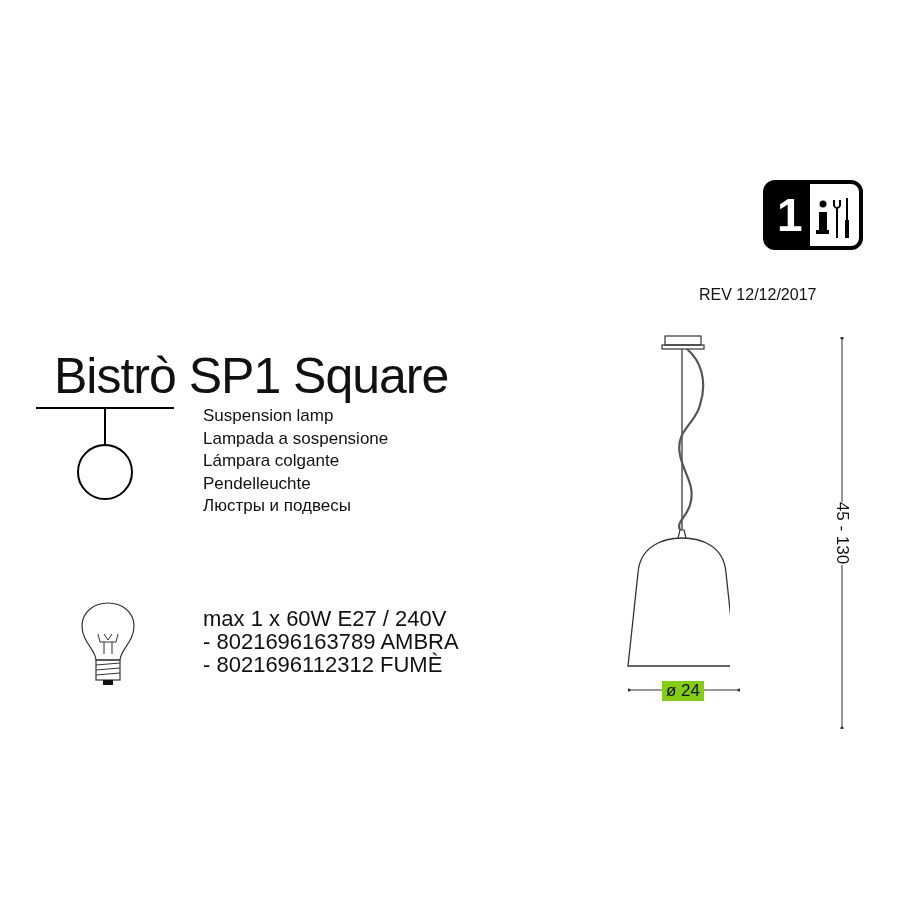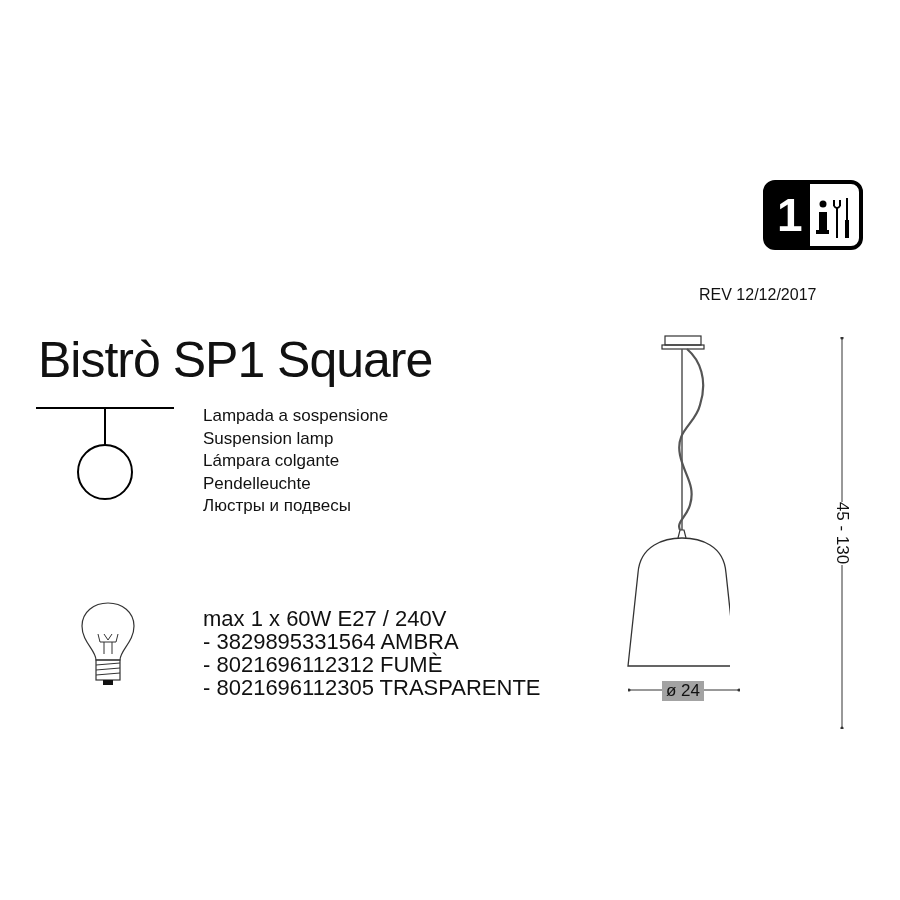--- a/index.html
+++ b/index.html
@@ -8,21 +8,21 @@
   .title{left:38px;top:330px;font-size:50px;letter-spacing:-1px;font-weight:normal;line-height:60px;white-space:nowrap;}
   .rev{left:685px;top:286px;font-size:16px;white-space:nowrap;margin-left:14px;}
   .desc{left:203px;top:405px;font-size:17px;line-height:22.5px;}
   .desc div,.specs div{white-space:nowrap;}
   .specs{left:203px;top:607px;font-size:22px;line-height:23px;}
   .badge{left:763px;top:180px;width:100px;height:70px;}
   .dimv{left:827px;top:337px;width:30px;height:392px;}
   .dimlabel{position:absolute;left:0;top:168px;width:30px;height:56px;display:flex;align-items:center;justify-content:center;}
   .dimlabel span{display:inline-block;transform:rotate(90deg);font-size:17px;white-space:nowrap;}
   .dimh{left:628px;top:680px;width:112px;height:22px;}
-  .dimh span{position:absolute;left:34px;top:1px;font-size:17px;background:#a3a3a3;padding:0 4px;white-space:nowrap;}
+  .dimh span{position:absolute;left:34px;top:1px;font-size:17px;background:#84cc16;padding:0 4px;white-space:nowrap;}
 </style>
 </head>
 <body>
 
 <div class="abs badge">
   <svg width="100" height="70" viewBox="0 0 100 70">
     <rect x="2" y="2" width="96" height="66" rx="10" ry="10" fill="#fff" stroke="#000" stroke-width="4"></rect>
     <path d="M12,2 H47 V68 H12 A10,10 0 0 1 2,58 V12 A10,10 0 0 1 12,2 Z" fill="#000"></path>
     <g>
       <circle cx="60" cy="24" r="3.5" fill="#000"></circle>
@@ -34,49 +34,48 @@
       <line x1="74" y1="28" x2="74" y2="58"></line>
       <line x1="84" y1="18" x2="84" y2="40"></line>
       <path d="M84,40 L84,58" stroke-width="4"></path>
     </g>
   </svg>
   <span class="abs" style="left:14px;top:8px;color:#fff;font-size:46px;font-weight:bold;">1</span>
 </div>
 
 <div class="abs rev">REV 12/12/2017</div>
 
-<h1 class="abs title" style="margin:0;">Bistrò SP1 Square</h1>
+<h1 class="abs title" style="margin:16px;">Bistrò SP1 Square</h1>
 
 <svg class="abs" style="left:36px;top:402px;" width="140" height="100" viewBox="0 0 140 100">
   <line x1="0" y1="6" x2="138" y2="6" stroke="#000" stroke-width="2"></line>
   <line x1="69" y1="6" x2="69" y2="43" stroke="#000" stroke-width="2"></line>
   <circle cx="69" cy="70" r="27" fill="none" stroke="#000" stroke-width="2"></circle>
 </svg>
 
 <div class="abs desc">
+  <div>Suspension lamp</div>
   <div>Lampada a sospensione</div>
-  <div>Suspension lamp</div>
   <div>Lámpara colgante</div>
   <div>Pendelleuchte</div>
   <div>Люстры и подвесы</div>
 </div>
 
 <svg class="abs" style="left:78px;top:600px;" width="60" height="96" viewBox="0 0 60 96">
   <path d="M18,60 C18,50 4,42 4,26 C4,12 16,3 30,3 C44,3 56,12 56,26 C56,42 42,50 42,60 Z" fill="none" stroke="#333" stroke-width="1.2"></path>
   <path d="M22,42 L20,34 M26,34 L30,40 L34,34 M40,34 L38,42 M22,42 L38,42 M26,42 L26,54 M34,42 L34,54" fill="none" stroke="#333" stroke-width="1"></path>
   <rect x="18" y="60" width="24" height="20" fill="none" stroke="#333" stroke-width="1.2"></rect>
   <path d="M18,65 L42,63 M18,70 L42,68 M18,75 L42,73" stroke="#333" stroke-width="1"></path>
   <rect x="25" y="80" width="10" height="5" fill="#111"></rect>
 </svg>
 
 <div class="abs specs">
   <div>max 1 x 60W E27 / 240V</div>
-  <div>- 3829895331564 AMBRA</div>
+  <div>- 8021696163789 AMBRA</div>
   <div>- 8021696112312 FUMÈ</div>
-  <div>- 8021696112305 TRASPARENTE</div>
 </div>
 
 <svg class="abs" style="left:620px;top:330px;" width="110" height="350" viewBox="0 0 110 350">
   <rect x="45" y="6" width="36" height="9" fill="none" stroke="#333" stroke-width="1.2"></rect>
   <rect x="42" y="15" width="42" height="4" fill="none" stroke="#333" stroke-width="1.2"></rect>
   <line x1="62" y1="19" x2="62" y2="200" stroke="#555" stroke-width="1.5"></line>
   <path d="M67,19 C80,30 88,50 80,75 C75,95 55,100 60,125 C64,145 76,155 70,175 C66,188 56,192 60,200" fill="none" stroke="#555" stroke-width="2.2"></path>
   <path d="M58,208 L60,200 L64,200 L66,208" fill="none" stroke="#333" stroke-width="1.2"></path>
   <path d="M18,243 C20,215 45,208 62,208 C80,208 104,215 106,243 L116,336 L8,336 Z" fill="none" stroke="#333" stroke-width="1.3"></path>
 </svg>

